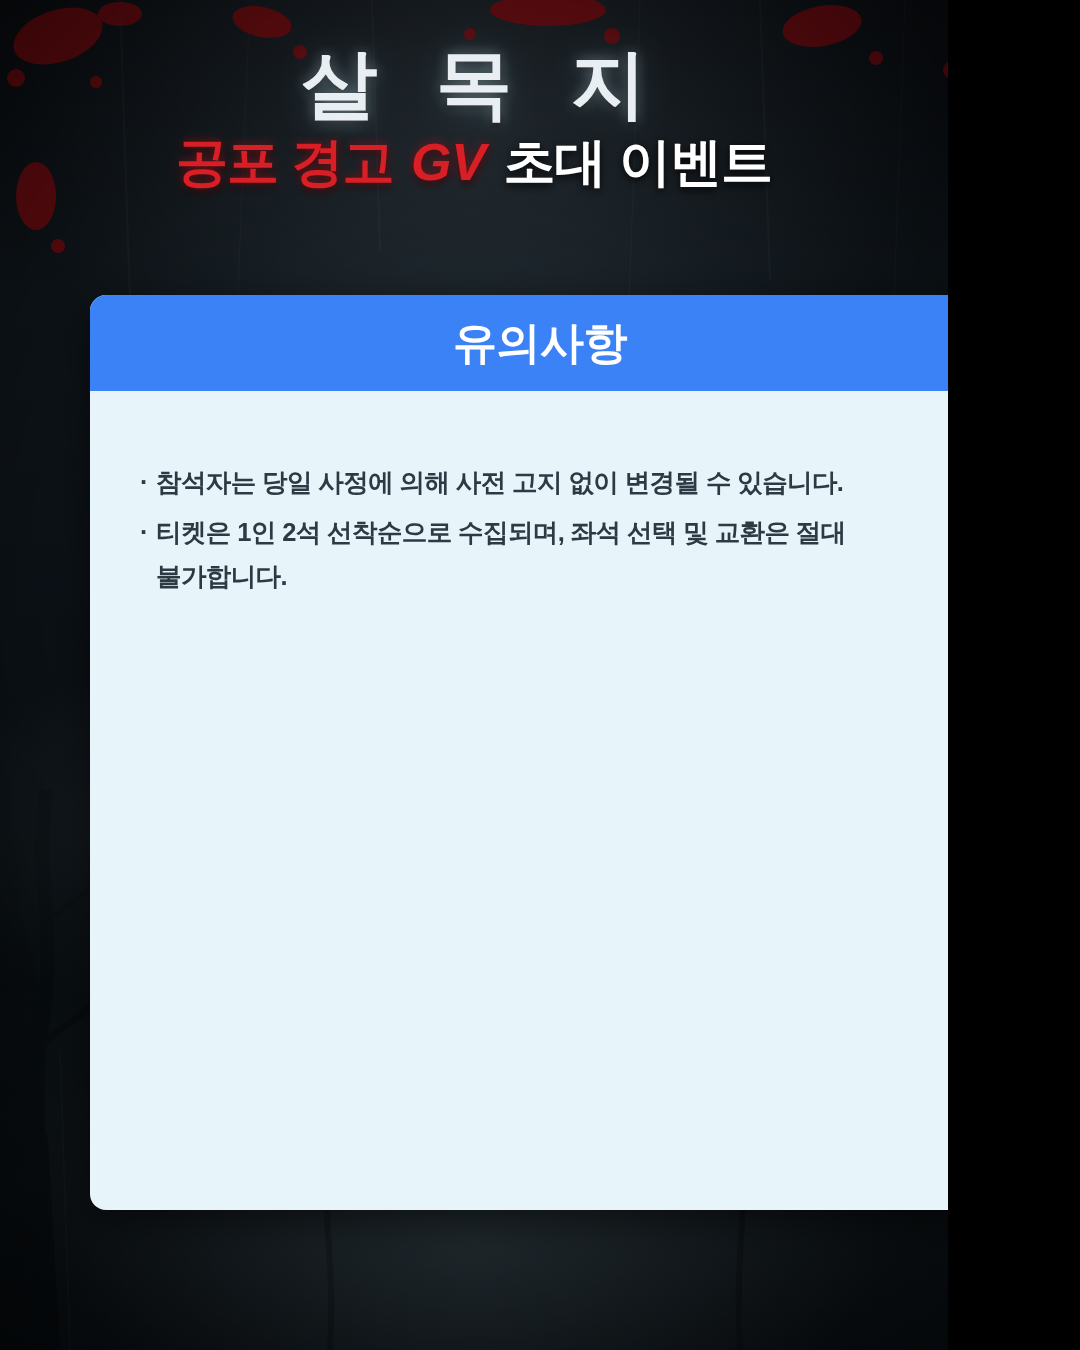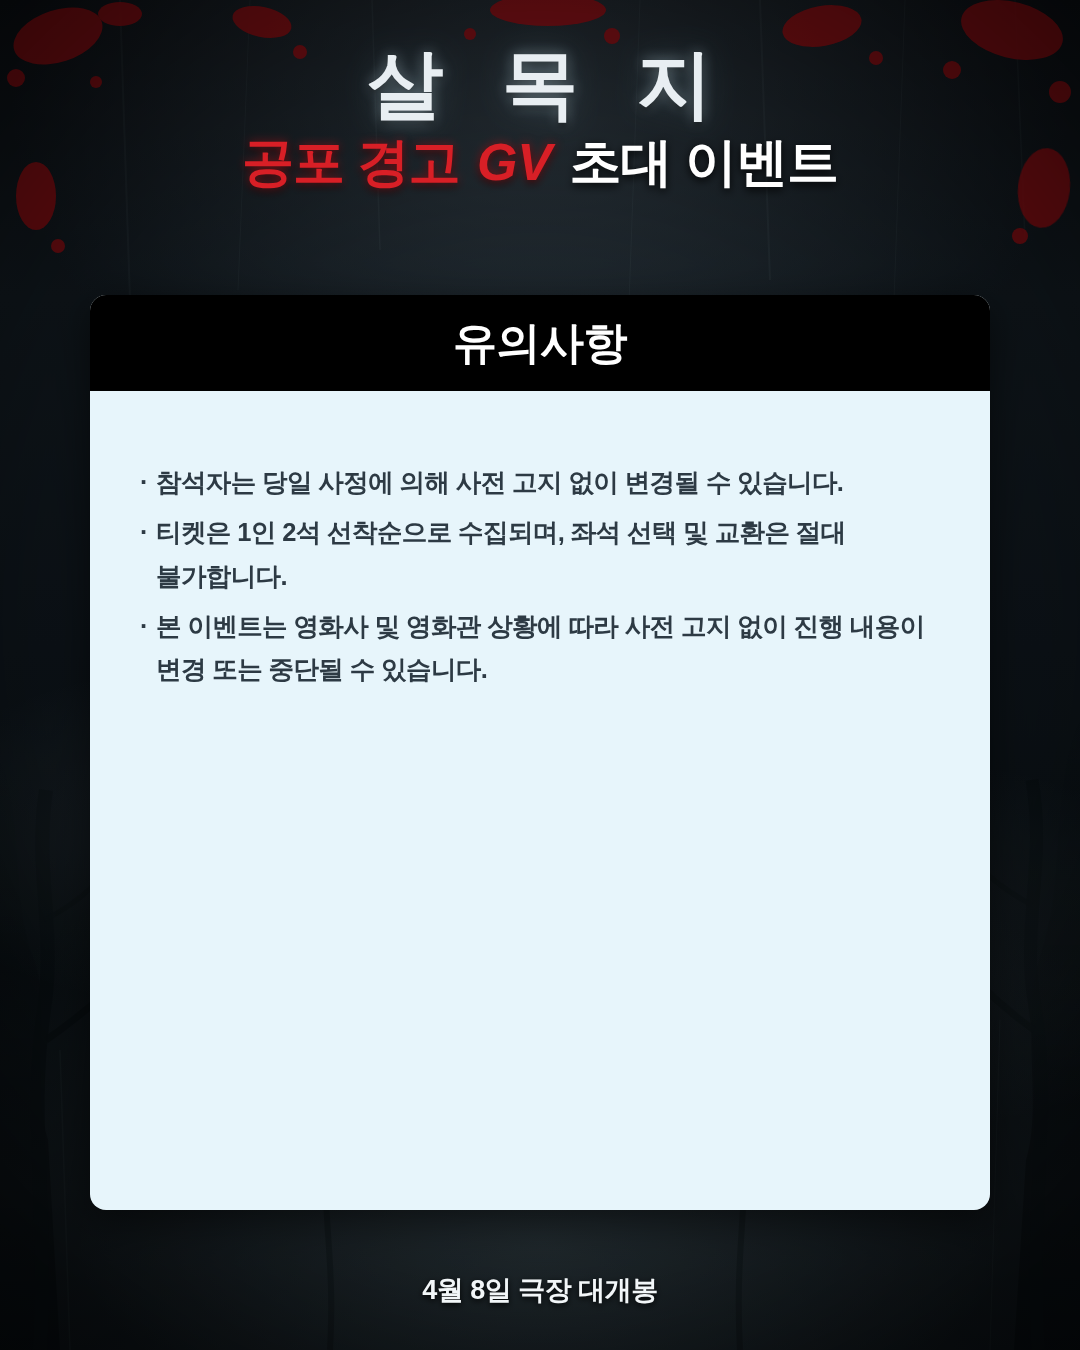--- a/index.html
+++ b/index.html
@@ -9,21 +9,21 @@
   }
   body {
     width: 1080px;
     height: 1350px;
     overflow: hidden;
     font-family: "Liberation Sans", sans-serif;
   }
 
   .poster {
     position: relative;
-    width: 1080px;
+    width: 948px;
     height: 1350px;
     background:
       radial-gradient(ellipse 70% 40% at 50% 8%, rgba(60,72,80,0.55) 0%, rgba(10,14,18,0) 70%),
       radial-gradient(ellipse 90% 50% at 50% 95%, rgba(40,55,62,0.5) 0%, rgba(8,11,14,0) 72%),
       linear-gradient(180deg, #0d1116 0%, #121a20 22%, #0e151b 48%, #0b1216 70%, #12191e 88%, #0a0f13 100%);
     overflow: hidden;
   }
 
   
   .bg-fog {
@@ -107,21 +107,21 @@
     top: 295px;
     width: 900px;
     height: 915px;
     border-radius: 16px;
     overflow: hidden;
     background: #e7f5fb;
     box-shadow: 0 10px 40px rgba(0,0,0,0.55);
   }
   .card-header {
     height: 96px;
-    background: #000000;
+    background: #3b82f6;
     display: flex;
     align-items: center;
     justify-content: center;
   }
   .card-header-title {
     color: #ffffff;
     font-size: 44px;
     font-weight: 800;
     letter-spacing: -0.5px;
   }
@@ -247,22 +247,18 @@
   </div>
 
   <div class="card">
     <div class="card-header">
       <div class="card-header-title">유의사항</div>
     </div>
     <div class="card-body">
       <ul class="notice-list">
         <li class="notice-item">참석자는 당일 사정에 의해 사전 고지 없이 변경될 수 있습니다.</li>
         <li class="notice-item">티켓은 1인 2석 선착순으로 수집되며, 좌석 선택 및 교환은 절대 불가합니다.</li>
-        <li class="notice-item">본 이벤트는 영화사 및 영화관 상황에 따라 사전 고지 없이 진행 내용이 변경 또는 중단될 수 있습니다.</li>
       </ul>
     </div>
   </div>
 
-  <div class="footer">
-    <div class="release-line">4월 8일 극장 대개봉</div>
-  </div>
 
 </div>
 
 </body></html>

